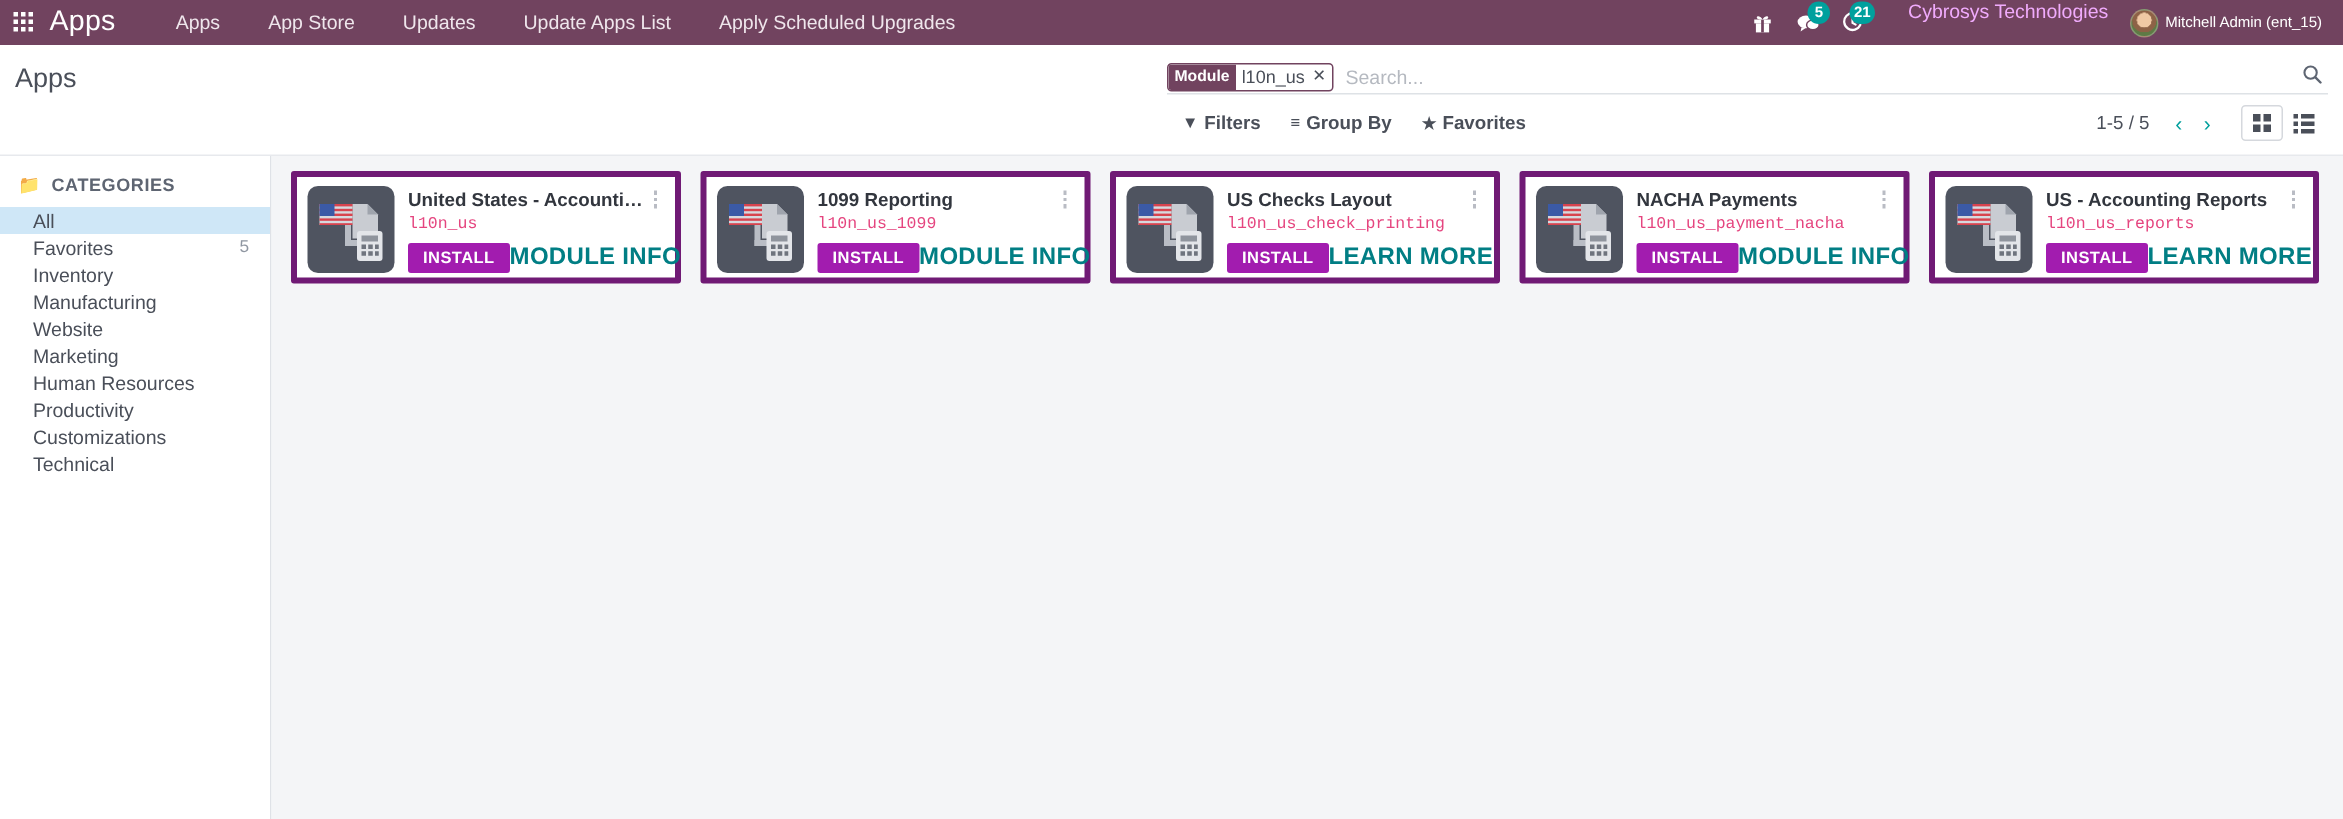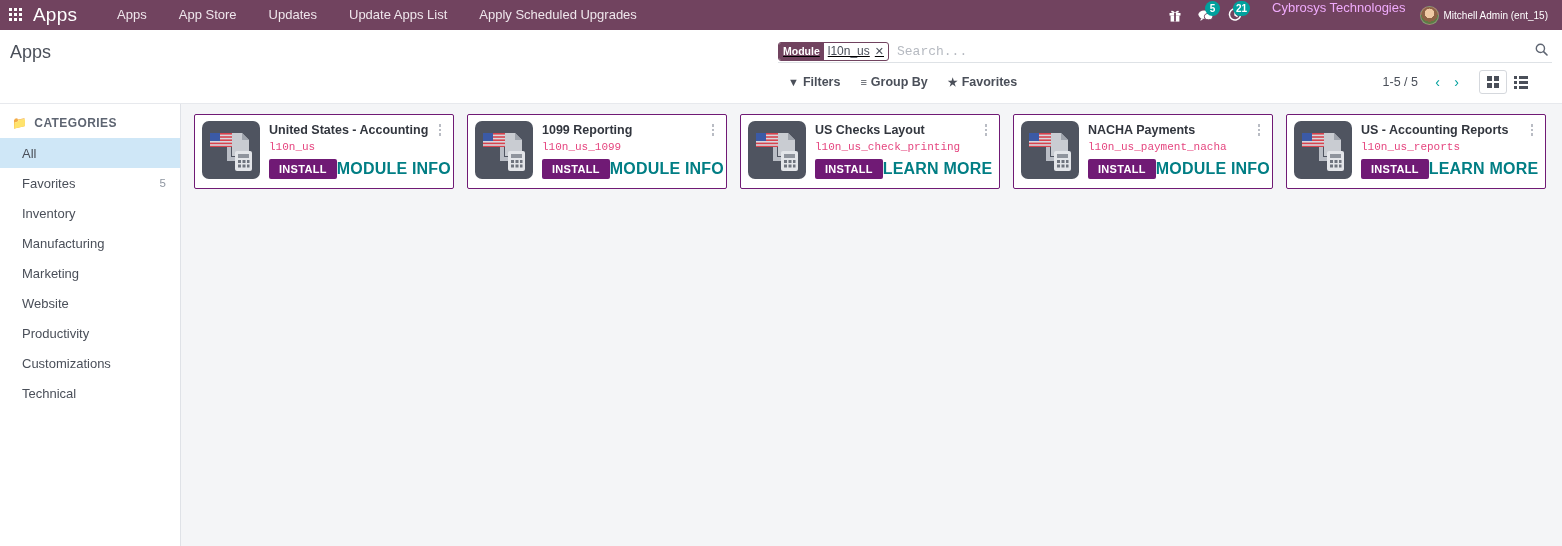--- a/index.html
+++ b/index.html
@@ -117,21 +117,20 @@
   .facet {
     display: flex;
     align-items: flex-end;
     height: 19px;
     border: 1px solid #71435f;
     border-radius: 3px;
     overflow: hidden;
     margin-right: 6px;
     background: #ffffff;
     cursor: pointer;
-    text-decoration: underline;
   }
   .facet-label {
     background: #71435f;
     color: #ffffff;
     font-size: 10.5px;
     font-weight: bold;
     padding: 0 4px;
     line-height: 17px;
   }
   .facet-value {
@@ -144,21 +143,21 @@
     gap: 5px;
     white-space: nowrap;
   }
   .facet-close { color: #4a4f59; font-size: 11px; cursor: pointer; }
   .search-input {
     flex: 1;
     border: none;
     outline: none;
     font-size: 13px;
     color: #701a75;
-    font-family: Liberation Mono, monospace;
+    font-family: Liberation Sans, sans-serif;
     background: transparent;
     padding-left: 2px;
   }
   .search-input::placeholder { color: #b5b9c0; }
   .search-magnifier { color: #5e6572; font-size: 13px; padding: 0 4px; cursor: pointer; }
 
   .cp-bottom {
     position: absolute;
     left: 778px; top: 38px;
     width: 774px;
@@ -172,21 +171,21 @@
     font-weight: bold;
     padding: 3px 10px;
     cursor: pointer;
     display: flex; align-items: center; gap: 4px;
     white-space: nowrap;
   }
   .cp-icon { font-size: 11px; }
 
   .cp-right {
     position: absolute;
-    right: 27px; top: 38px;
+    right: 12px; top: 38px;
     height: 28px;
     display: flex;
     align-items: center;
     gap: 0;
   }
   .pager-text { font-size: 12.5px; color: #4a4f59; margin-right: 10px; white-space: nowrap; }
   .pager-btn {
     width: 19px; height: 22px;
     display: flex; align-items: center; justify-content: center;
     color: #00a09d; font-size: 14px; cursor: pointer;
@@ -231,40 +230,40 @@
     color: #5e6572;
     letter-spacing: .4px;
   }
   .folder-icon { color: #71435f; font-size: 12px; }
   .cat-item {
     display: flex; align-items: center; justify-content: space-between;
     padding: 4px 14px 4px 22px;
     font-size: 13px;
     color: #4a4f59;
     cursor: pointer;
-    height: 30px;
+    height: 18px;
   }
   .cat-item.active { background: #cfe7f7; }
   .cat-count { font-size: 11.5px; color: #8f96a1; }
 
   .content {
     flex: 1;
     background: #f4f5f7;
     padding: 10px 0 0 13px;
     display: flex;
     flex-wrap: wrap;
     align-content: flex-start;
     gap: 0;
   }
 
   .app-card {
     width: 260px;
     height: 75px;
     background: #ffffff;
-    border: 1px solid #701a75;
+    border: 4px solid #701a75;
     border-radius: 2px;
     margin-right: 13px;
     display: flex;
     padding: 6px 7px;
     position: relative;
   }
   .card-icon {
     width: 58px; height: 58px;
     flex: none;
     background: #4f5460;
@@ -293,21 +292,21 @@
     text-overflow: ellipsis;
   }
   .card-actions {
     display: flex;
     align-items: center;
     justify-content: space-between;
     margin-top: 6px;
     padding-right: 4px;
   }
   .install-btn {
-    background: #701a75;
+    background: #a21caf;
     color: #ffffff;
     font-size: 11px;
     font-weight: bold;
     letter-spacing: .3px;
     padding: 4px 10px;
     border: none;
     border-radius: 2px;
     cursor: pointer;
     font-family: "Liberation Sans", sans-serif;
   }
@@ -472,25 +471,29 @@
     </div>
     <div class="cat-item">
       <span>Inventory</span>
       <span class="cat-count"></span>
     </div>
     <div class="cat-item">
       <span>Manufacturing</span>
       <span class="cat-count"></span>
     </div>
     <div class="cat-item">
+      <span>Website</span>
+      <span class="cat-count"></span>
+    </div>
+    <div class="cat-item">
       <span>Marketing</span>
       <span class="cat-count"></span>
     </div>
     <div class="cat-item">
-      <span>Website</span>
+      <span>Human Resources</span>
       <span class="cat-count"></span>
     </div>
     <div class="cat-item">
       <span>Productivity</span>
       <span class="cat-count"></span>
     </div>
     <div class="cat-item">
       <span>Customizations</span>
       <span class="cat-count"></span>
     </div>

